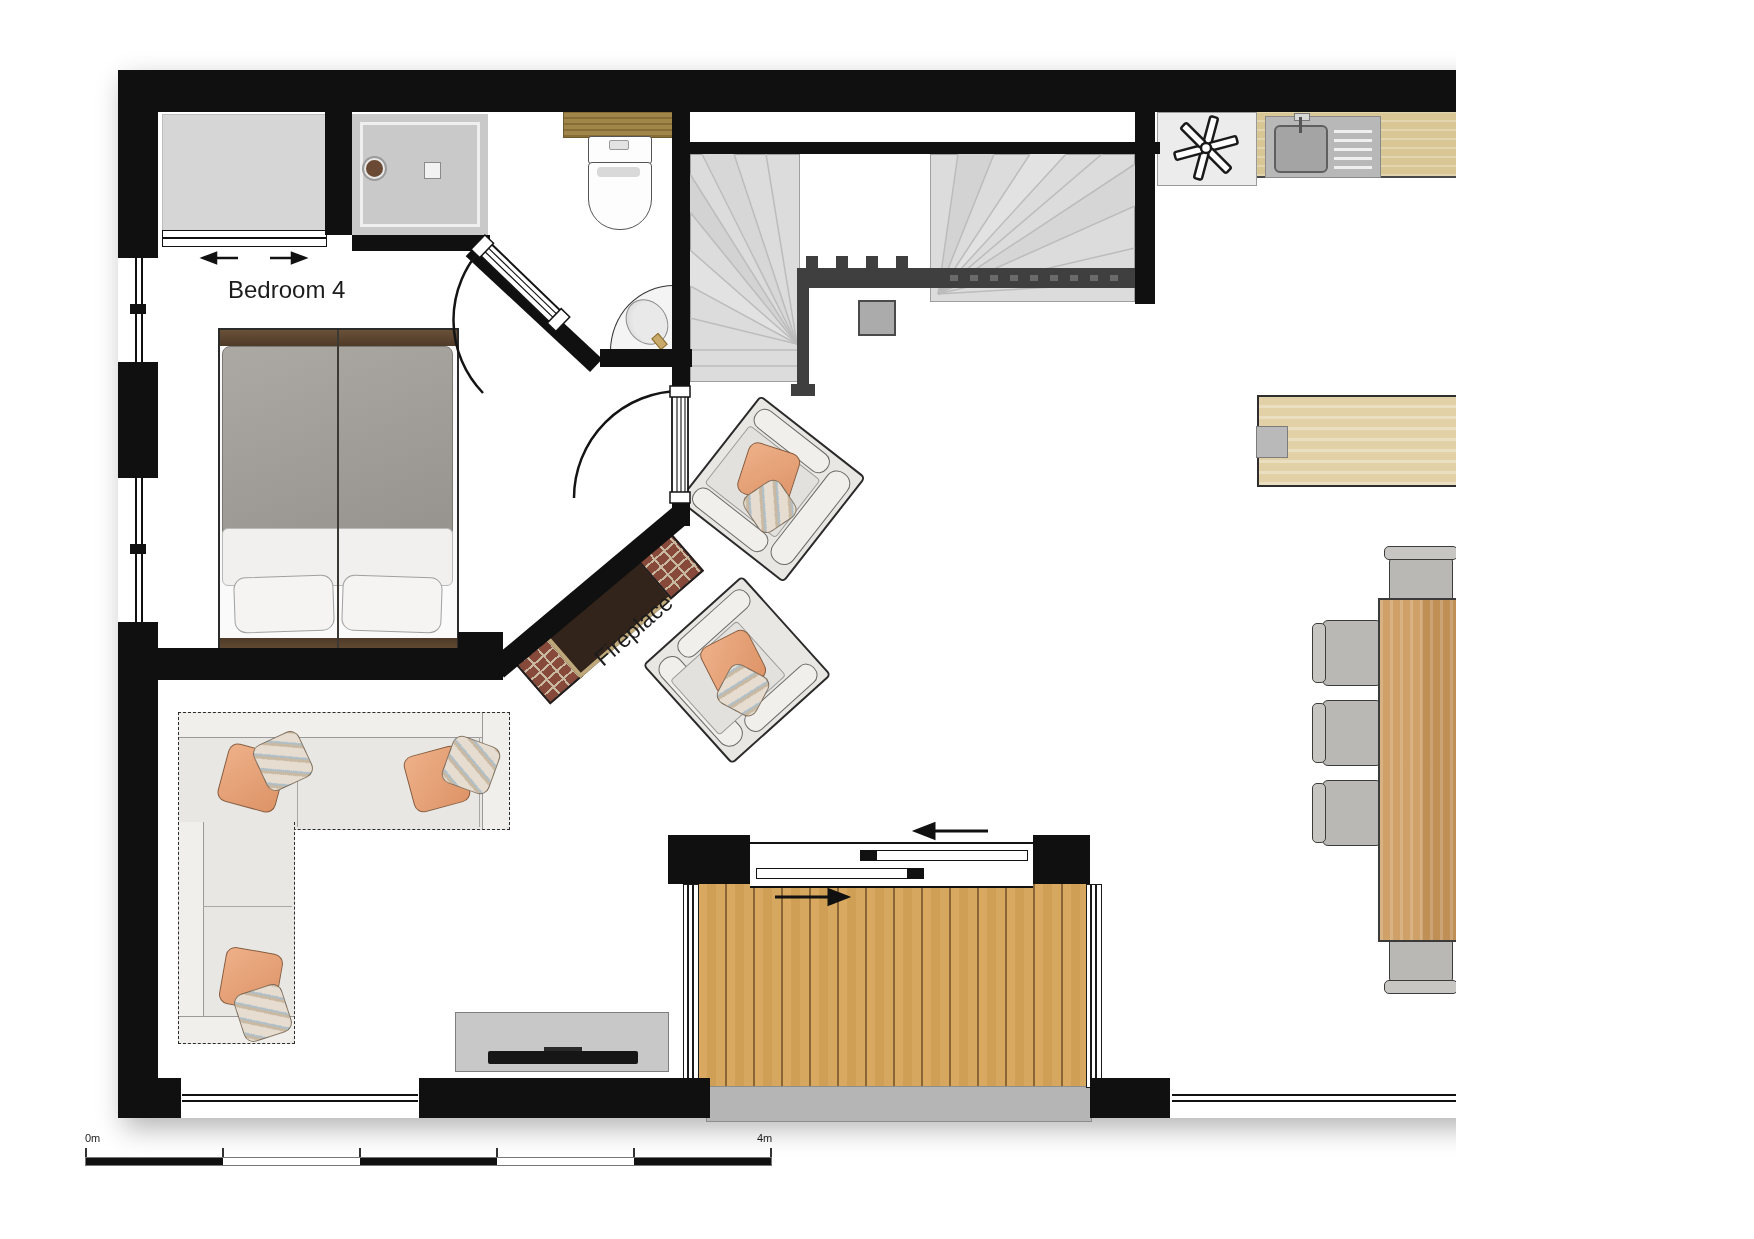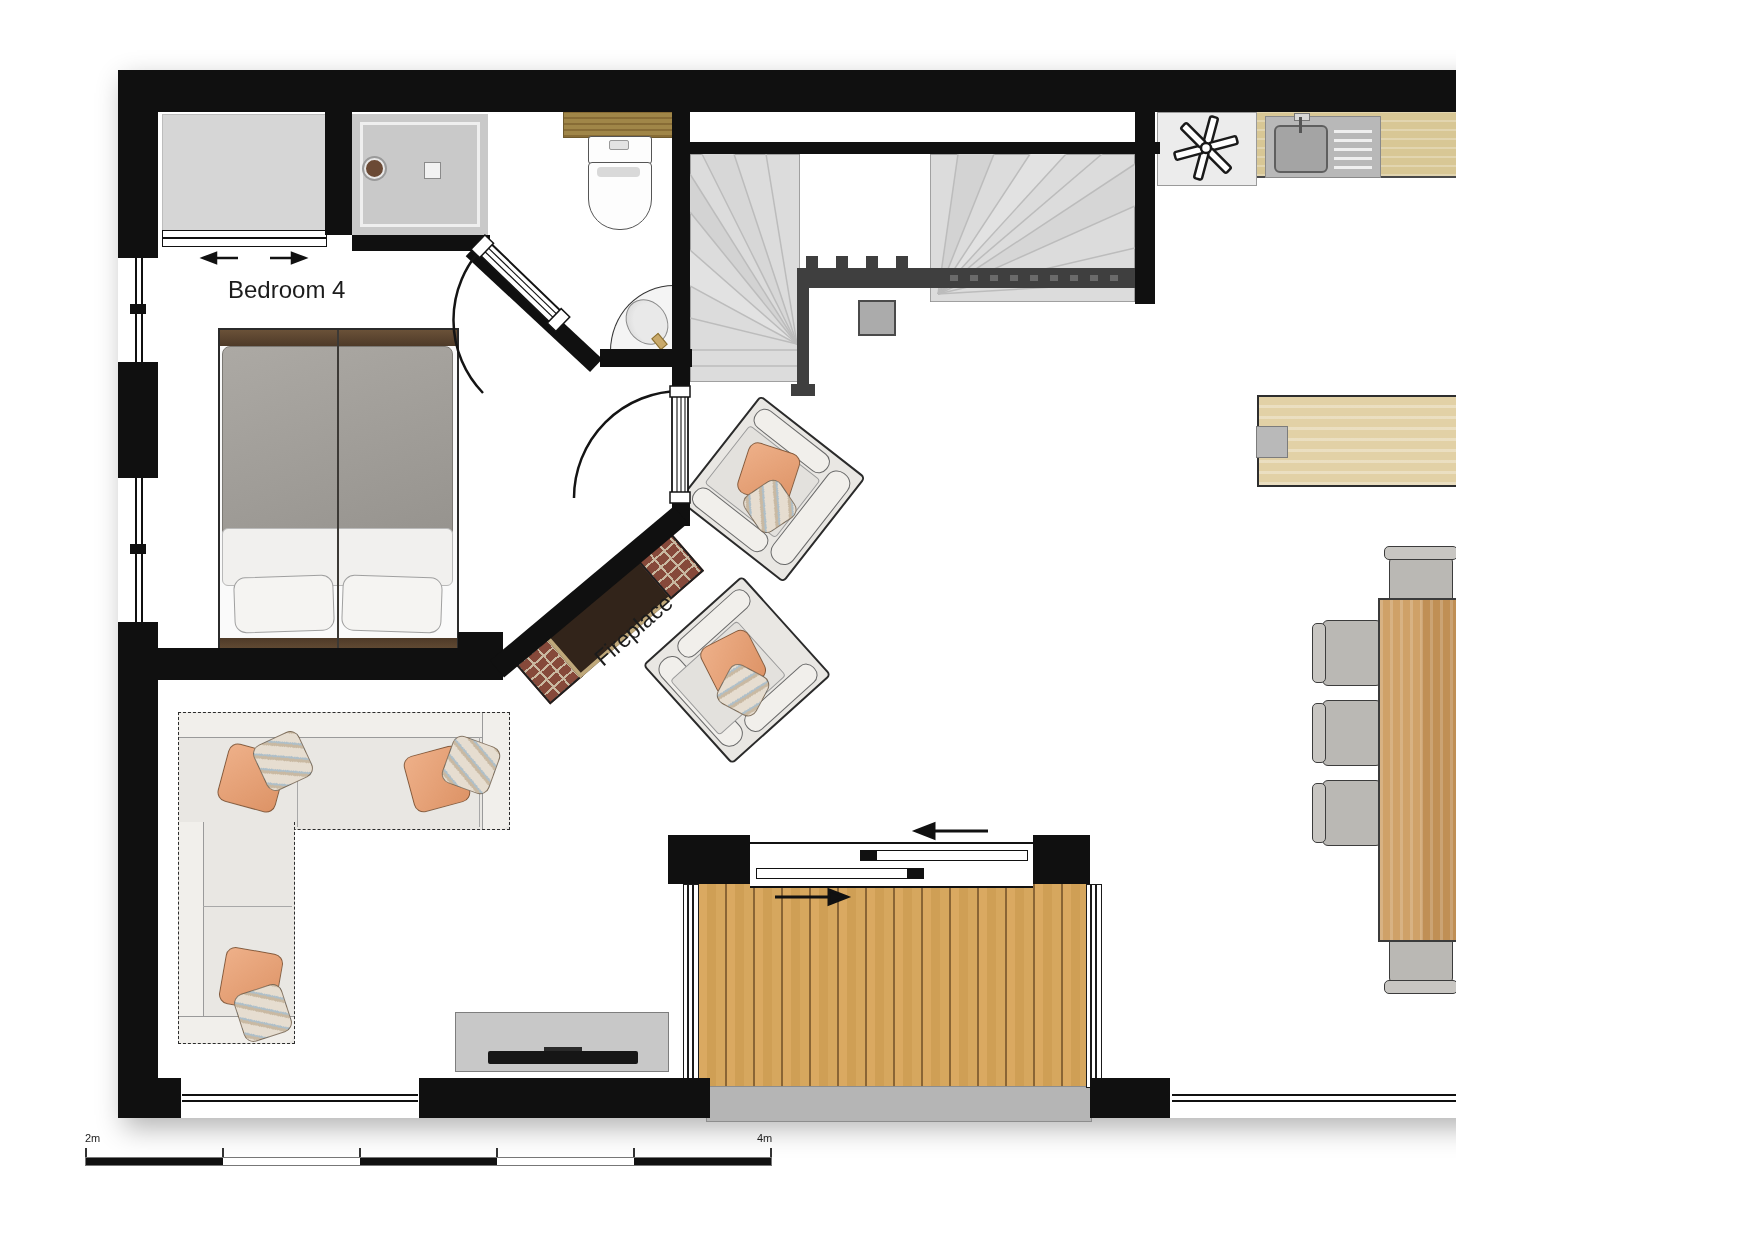--- a/index.html
+++ b/index.html
@@ -355,21 +355,21 @@
 
     <g stroke="#111" stroke-width="2.5" fill="#111">
       <line x1="238" y1="258" x2="212" y2="258"></line>
         <polygon points="203,258 216,253 216,263"></polygon>
       <line x1="270" y1="258" x2="296" y2="258"></line>
         <polygon points="305,258 292,253 292,263"></polygon>
     </g>
   </svg>
 
   <div class="abs" style="left:85px;top:1132px;z-index:45;">
-    <div class="abs label" style="left:0;top:0;font-size:11px;">2m</div>
+    <div class="abs label" style="left:0;top:0;font-size:11px;">0m</div>
     <div class="abs label" style="left:672px;top:0;font-size:11px;">4m</div>
     <div class="abs" style="left:0;top:25px;width:685px;height:7px;border:1px solid #777;">
       <div class="abs" style="left:0;top:0;width:137px;height:7px;background:#111;"></div>
       <div class="abs" style="left:137px;top:0;width:137px;height:7px;background:#fff;"></div>
       <div class="abs" style="left:274px;top:0;width:137px;height:7px;background:#111;"></div>
       <div class="abs" style="left:411px;top:0;width:137px;height:7px;background:#fff;"></div>
       <div class="abs" style="left:548px;top:0;width:137px;height:7px;background:#111;"></div>
     </div>
     <div class="abs" style="left:0px;top:16px;width:1.5px;height:9px;background:#333;"></div>
     <div class="abs" style="left:137px;top:16px;width:1.5px;height:9px;background:#333;"></div>

